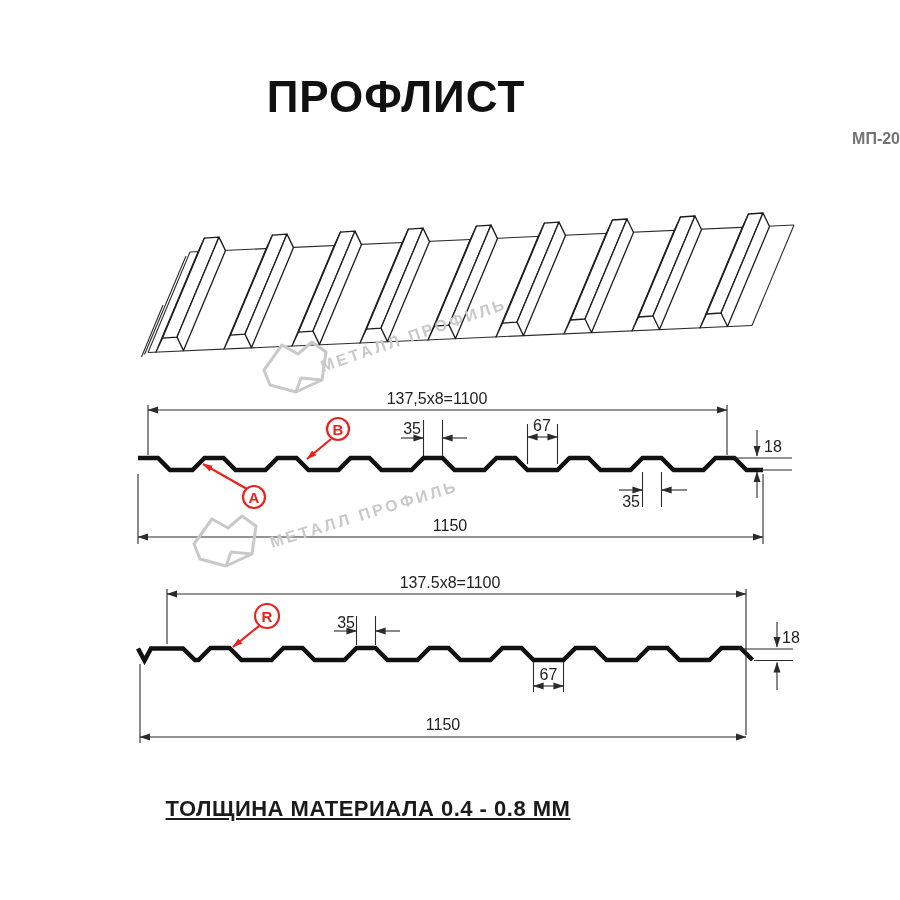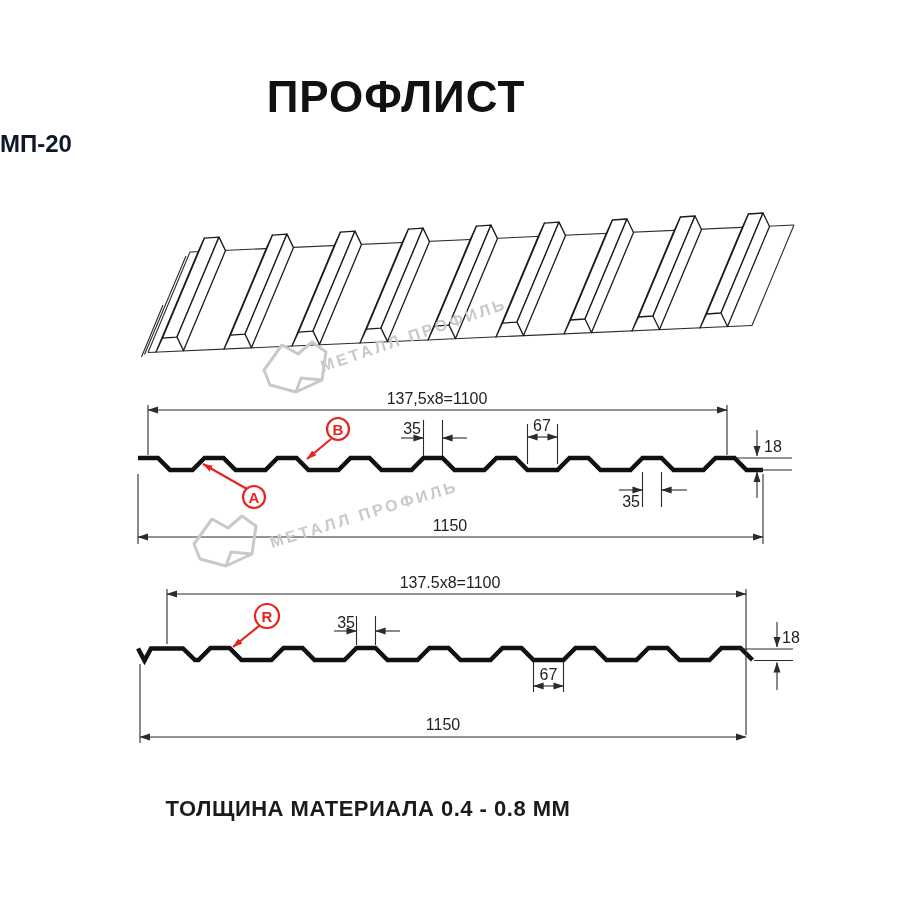--- a/index.html
+++ b/index.html
@@ -1,24 +1,24 @@
 <!DOCTYPE html>
 <html><head>
 <meta charset="utf-8">
 <style>
   html,body{margin:0;padding:0;}
   body{width:900px;height:900px;background:#ffffff;position:relative;overflow:hidden;
        font-family:"Liberation Sans", sans-serif;}
   .abs{position:absolute;}
   #title{left:0;top:72px;width:792px;text-align:center;font-size:44px;font-weight:800;
          letter-spacing:1px;color:#111;}
-  #subtitle{left:0;top:130px;width:900px;text-align:left;font-size:24px;font-weight:600;
-         color:#0f172a;}
+  #subtitle{left:0;top:130px;width:900px;text-align:right;font-size:16px;font-weight:600;
+         color:#737373;}
   #footer-note{left:0;top:796px;width:736px;text-align:center;font-size:22px;font-weight:600;
-         letter-spacing:0.5px;color:#1b1b1b;}
+         letter-spacing:0.5px;color:#1b1b1b;text-decoration:underline;}
   svg{position:absolute;left:0;top:0;}
   svg text{font-family:"Liberation Sans", sans-serif;fill:#222;font-size:16px;}
   text.dim{font-size:16px;}
   text.red-letter{font-size:15px;font-weight:bold;fill:#e8231d;}
   text.wm{font-weight:bold;fill:#c9c9c9;letter-spacing:3px;}
   .thin{stroke:#2b2b2b;stroke-width:1.1;fill:none;}
   .profile{stroke:#111;stroke-width:4.5;fill:none;stroke-linejoin:miter;}
   .rib3d path{fill:#fff;stroke:#1c1c1c;stroke-width:1.3;stroke-linejoin:round;}
   .red{stroke:#e8231d;stroke-width:2.2;fill:none;}
   .wm-shape{stroke:#c9c9c9;stroke-width:3;fill:none;stroke-linejoin:round;}

